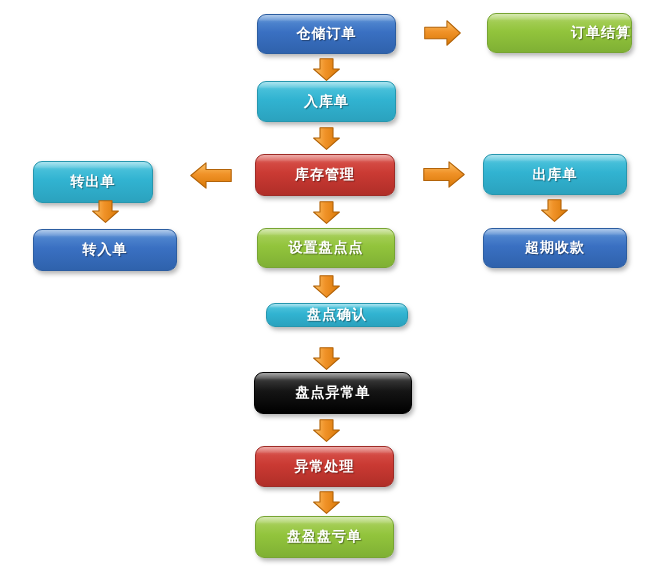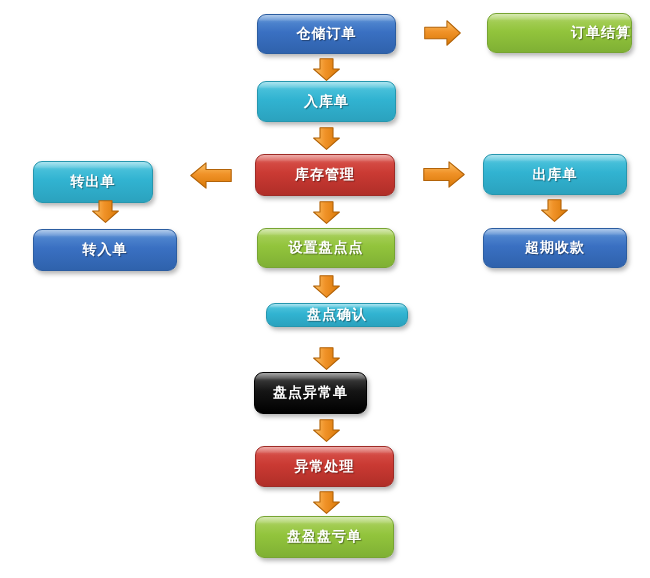--- a/index.html
+++ b/index.html
@@ -31,21 +31,21 @@
   #n-warehouse-order      { left:257px; top:14px;  width:139px; height:40px; }
   #n-order-settlement     { left:487px; top:13px;  width:145px; height:40px;justify-content:flex-end; }
   #n-inbound-order        { left:257px; top:81px;  width:139px; height:41px;font-family:Liberation Serif, serif; }
   #n-inventory-management { left:255px; top:154px; width:140px; height:42px;text-align:center; }
   #n-transfer-out         { left:33px;  top:161px; width:120px; height:42px; }
   #n-transfer-in          { left:33px;  top:229px; width:144px; height:42px;align-items:center; }
   #n-outbound-order       { left:483px; top:154px; width:144px; height:41px; }
   #n-overdue-collection   { left:483px; top:228px; width:144px; height:40px; }
   #n-set-stocktake        { left:257px; top:228px; width:138px; height:40px; }
   #n-stocktake-confirm    { left:266px; top:303px; width:142px; height:24px; }
-  #n-stocktake-exception  { left:254px; top:372px; width:113px; height:42px; }
+  #n-stocktake-exception  { left:254px; top:372px; width:158px; height:42px; }
   #n-exception-handling   { left:255px; top:446px; width:139px; height:41px; }
   #n-gain-loss            { left:255px; top:516px; width:139px; height:42px; }
 
   
   #a-d1 { left:313px; top:58px;  width:27px; height:23px; }
   #a-d2 { left:313px; top:127px; width:27px; height:23px; }
   #a-d3 { left:313px; top:201px; width:27px; height:23px; }
   #a-d4 { left:313px; top:275px; width:27px; height:23px; }
   #a-d5 { left:313px; top:347px; width:27px; height:23px; }
   #a-d6 { left:313px; top:419px; width:27px; height:23px; }

